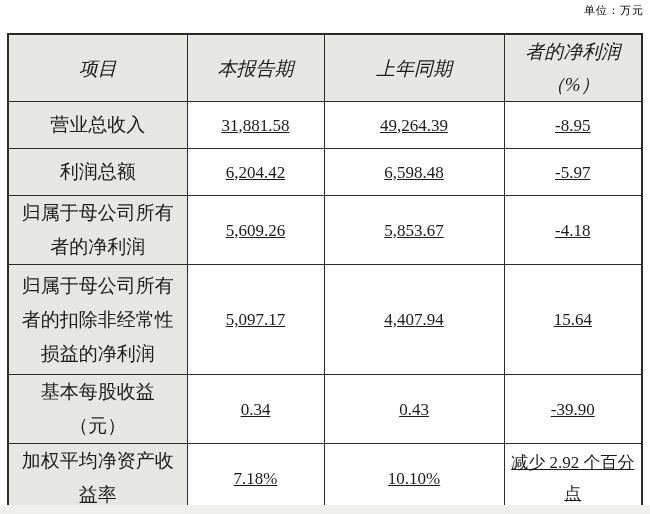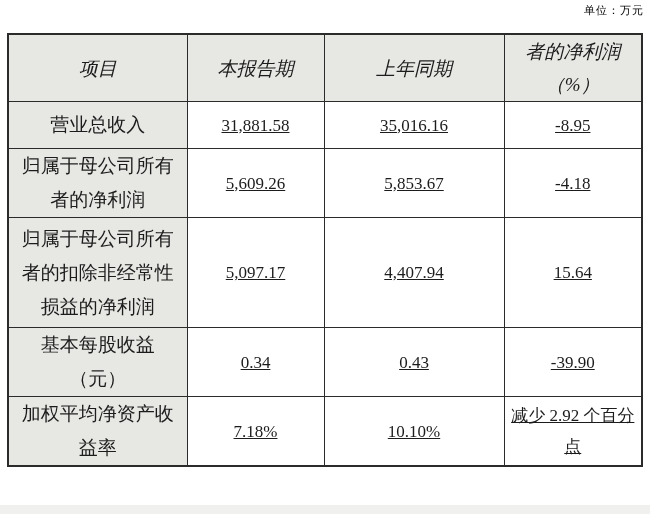--- a/index.html
+++ b/index.html
@@ -103,22 +103,28 @@
         <th>本报告期</th>
         <th>上年同期</th>
         <th>者的净利润
 （%）</th>
       </tr>
     </thead>
     <tbody>
       <tr class="rh-s">
         <td class="label-cell">营业总收入</td>
         <td class="num-cell">31,881.58</td>
-        <td class="num-cell">35,016.16</td>
+        <td class="num-cell">49,264.39</td>
         <td class="change-cell">-8.95</td>
+      </tr>
+      <tr class="rh-s">
+        <td class="label-cell">利润总额</td>
+        <td class="num-cell">6,204.42</td>
+        <td class="num-cell">6,598.48</td>
+        <td class="change-cell">-5.97</td>
       </tr>
       <tr class="rh-m">
         <td class="label-cell">归属于母公司所有
 者的净利润</td>
         <td class="num-cell">5,609.26</td>
         <td class="num-cell">5,853.67</td>
         <td class="change-cell">-4.18</td>
       </tr>
       <tr class="rh-l">
         <td class="label-cell">归属于母公司所有

